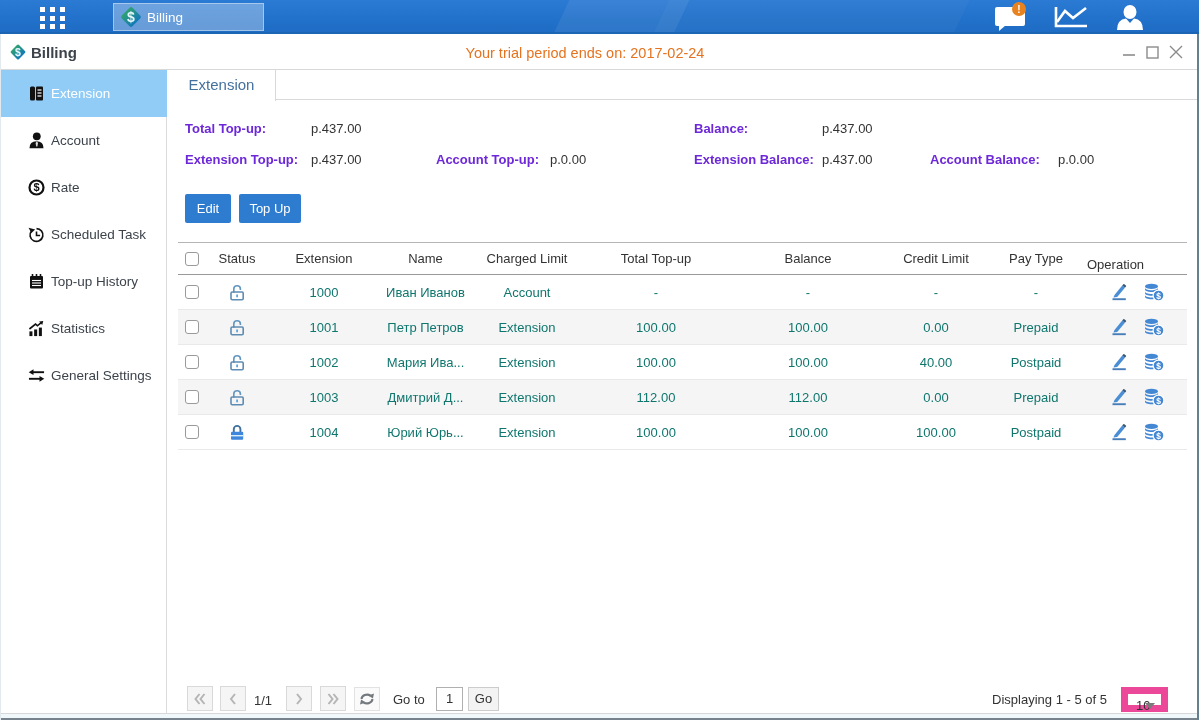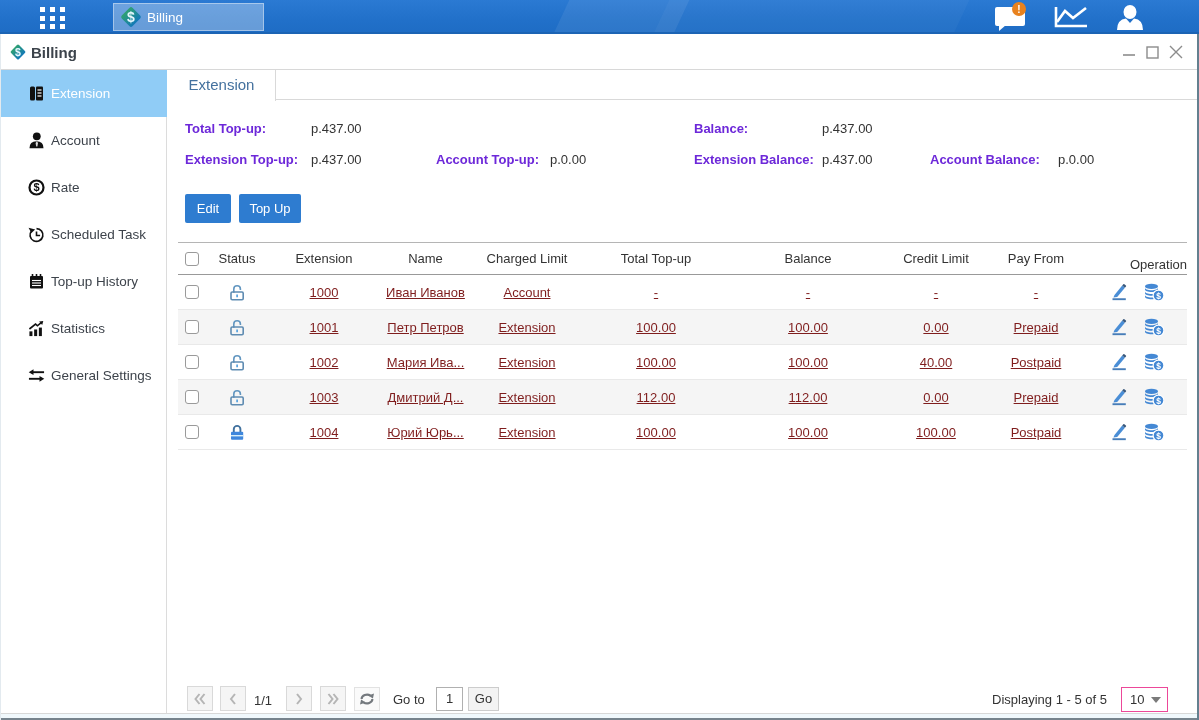--- a/index.html
+++ b/index.html
@@ -33,33 +33,33 @@
 
 #tabrow { left:168px; top:70px; width:1031px; height:31px; }
 #tabrow .rest { position:absolute; left:108px; top:0; right:0; height:30px; border-bottom:1px solid #d9d9d9; }
 #tabrow .tab { position:absolute; left:0; top:0; width:108px; height:31px; background:#fff; border-right:1px solid #d9d9d9; font-size:15px; color:#44719e; text-align:center; line-height:30px; }
 .slabel { font-size:13px; font-weight:bold; color:#6d28d9; }
 .sval { font-size:13px; color:#333; }
 .btn { position:absolute; top:194px; height:29px; background:#2e7cd0; border-radius:2px; color:#fff; font-size:13px; text-align:center; line-height:29px; }
 
 
 #table { left:178px; top:242px; width:1009px; }
-.trow { display:flex; height:35px; align-items:center; border-bottom:1px solid #e9e9e9; font-size:13px; color:#7f1d1d;text-decoration:underline; }
+.trow { display:flex; height:35px; align-items:center; border-bottom:1px solid #e9e9e9; font-size:13px; color:#0f766e; }
 .trow.alt { background:#f5f5f5; }
 #thead { display:flex; height:33px; align-items:center; border-top:1px solid #b5b5b5; border-bottom:1px solid #999; font-size:13px; color:#333; }
 .c0{width:28px;display:flex;justify-content:center;} .c1{width:62px;text-align:center;} .c2{width:112px;text-align:center;} .c3{width:91px;text-align:center;} .c4{width:112px;text-align:center;} .c5{width:146px;text-align:center;} .c6{width:158px;text-align:center;} .c7{width:98px;text-align:center;} .c8{width:102px;text-align:center;} .c9{width:100px;display:flex;justify-content:center;align-items:center;gap:16px;}
 .c1 svg { vertical-align:middle; }
 .cbx { width:14px; height:14px; border:1px solid #9a9a9a; border-radius:3px; background:#fff; }
 
 
 .pbtn { position:absolute; top:686px; width:26px; height:25px; background:#f5f5f5; border:1px solid #d9d9d9; display:flex; align-items:center; justify-content:center; color:#b3b3b3; font-size:15px; font-weight:bold; }
 .ptext { position:absolute; font-size:13px; color:#333; }
 #goinput { position:absolute; left:436px; top:687px; width:27px; height:24px; border:1px solid #b0b0b0; background:#fff; font-size:13px; color:#333; text-align:center; line-height:22px; }
 #gobtn { position:absolute; left:468px; top:687px; width:31px; height:24px; background:#f3f3f3; border:1px solid #ccc; font-size:13px; color:#333; text-align:center; line-height:22px; }
-#ddl { position:absolute; left:1121px; top:687px; width:47px; height:25px; border:1px solid #ec4899; background:#fff; font-size:13px; color:#333; }
+#ddl { position:absolute; left:1121px; top:687px; width:47px; height:25px; border:7px solid #ec4899; background:#fff; font-size:13px; color:#333; }
 #ddl .num { position:absolute; left:8px; top:4px; }
 #ddl .tri { position:absolute; right:6px; top:9px; width:0; height:0; border-left:5px solid transparent; border-right:5px solid transparent; border-top:6px solid #7a7a7a; }
 
 
 #bstrip1 { left:0; top:713px; width:1199px; height:5px; background:#f0f8fc; border-top:1px solid #d8d8d8; }
 #bstrip2 { left:0; top:718px; width:1199px; height:2px; background:#76838d; }
 #ledge { left:0; top:34px; width:1px; height:686px; background:#e3eaef; }
 #redge { right:0; top:34px; width:2px; height:686px; background:#63808f; }
 </style>
 </head>
@@ -115,20 +115,21 @@
     <path d="M17 19 L15 21 L17 25 L19 21 Z" fill="#fff"></path>
   </svg>
 </div>
 
 <div class="abs" id="titlebar">
   <svg width="18" height="18" viewBox="0 0 24 24" style="position:absolute;left:9px;top:9px">
     <rect x="4.5" y="4.5" width="15" height="15" rx="2" fill="url(#dg)" transform="rotate(45 12 12)"></rect>
     <text x="12" y="17" font-size="14" font-weight="bold" fill="#e8f8ff" text-anchor="middle" font-family="Liberation Sans">$</text>
   </svg>
   <div class="apptitle">Billing</div>
+  <div class="trial">Your trial period ends on: 2017-02-24</div>
   <div id="winctl">
     <svg width="14" height="12" viewBox="0 0 14 12">
         <line x1="1" y1="9" x2="13" y2="9" stroke="#8c8c8c" stroke-width="1.6"></line>
       </svg>
     <svg width="13" height="13" viewBox="0 0 13 13">
         <rect x="1" y="1" width="11" height="11" fill="none" stroke="#8c8c8c" stroke-width="1.4"></rect>
       </svg>
     <svg width="14" height="14" viewBox="0 0 14 14">
         <path d="M1 1 L13 13 M13 1 L1 13" stroke="#8c8c8c" stroke-width="1.4"></path>
       </svg>
@@ -240,22 +241,22 @@
     <div class="c0">
         <div class="cbx"></div>
       </div>
     <div class="c1">Status</div>
       <div class="c2">Extension</div>
       <div class="c3">Name</div>
     <div class="c4">Charged Limit</div>
       <div class="c5">Total Top-up</div>
       <div class="c6">Balance</div>
     <div class="c7">Credit Limit</div>
-      <div class="c8">Pay From</div>
-    <div class="c9" style="display:block;text-align:right;margin-top:12px;">Operation</div>
+      <div class="c8">Pay Type</div>
+    <div class="c9" style="display:block;text-align:left;margin-top:12px;">Operation</div>
   </div>
   <div class="trow">
     <div class="c0">
         <div class="cbx"></div>
       </div>
     <div class="c1"><svg width="18" height="18" viewBox="0 0 18 18">
           <path d="M5.8 9 L5.8 5.9 A3.3 3.2 0 0 1 12.4 5.9 L12.4 6.3" fill="none" stroke="#6296c0" stroke-width="1.6" stroke-linecap="square"></path>
           <rect x="3" y="9" width="12.2" height="7.8" rx="1.2" fill="none" stroke="#5f8cb2" stroke-width="1.6"></rect>
           <line x1="9.1" y1="11.6" x2="9.1" y2="14.2" stroke="#55a0dd" stroke-width="1.7"></line>
         </svg></div>

